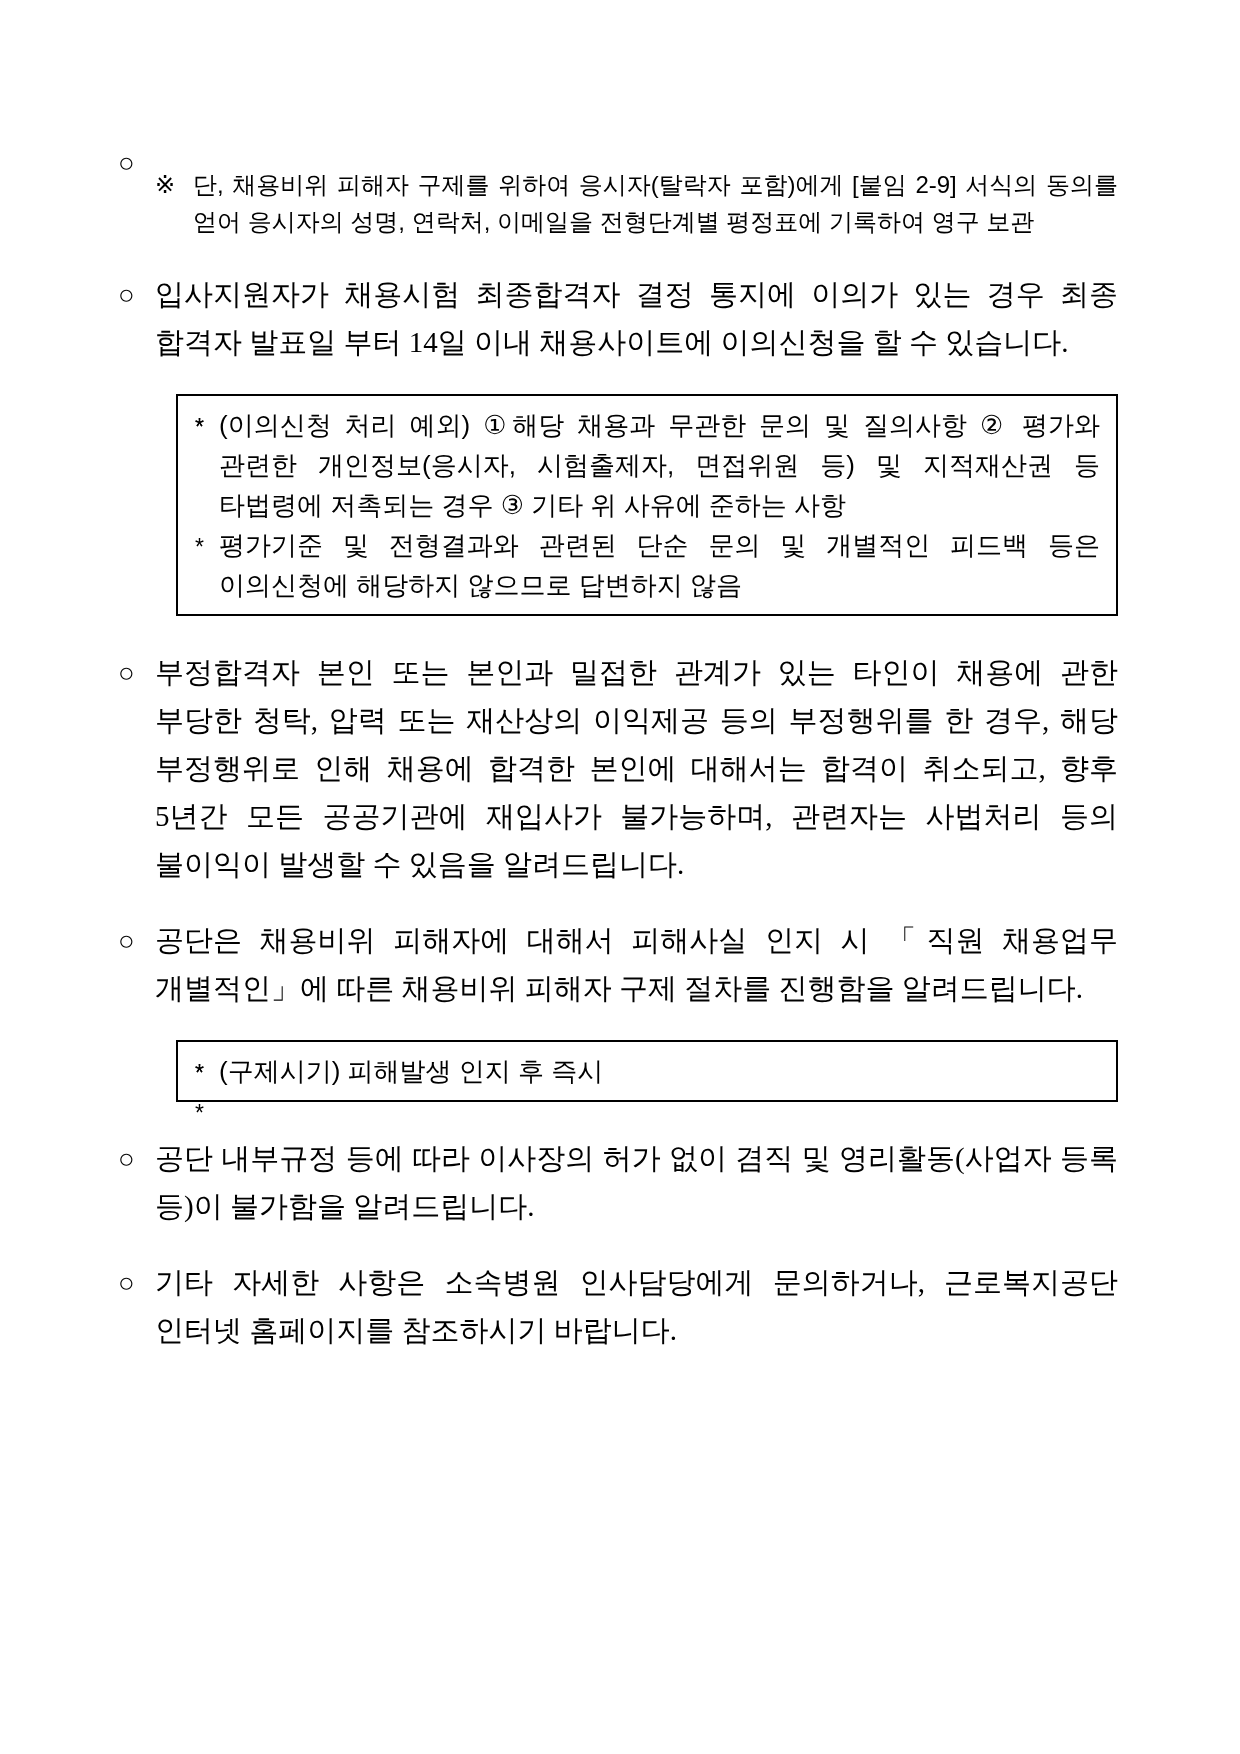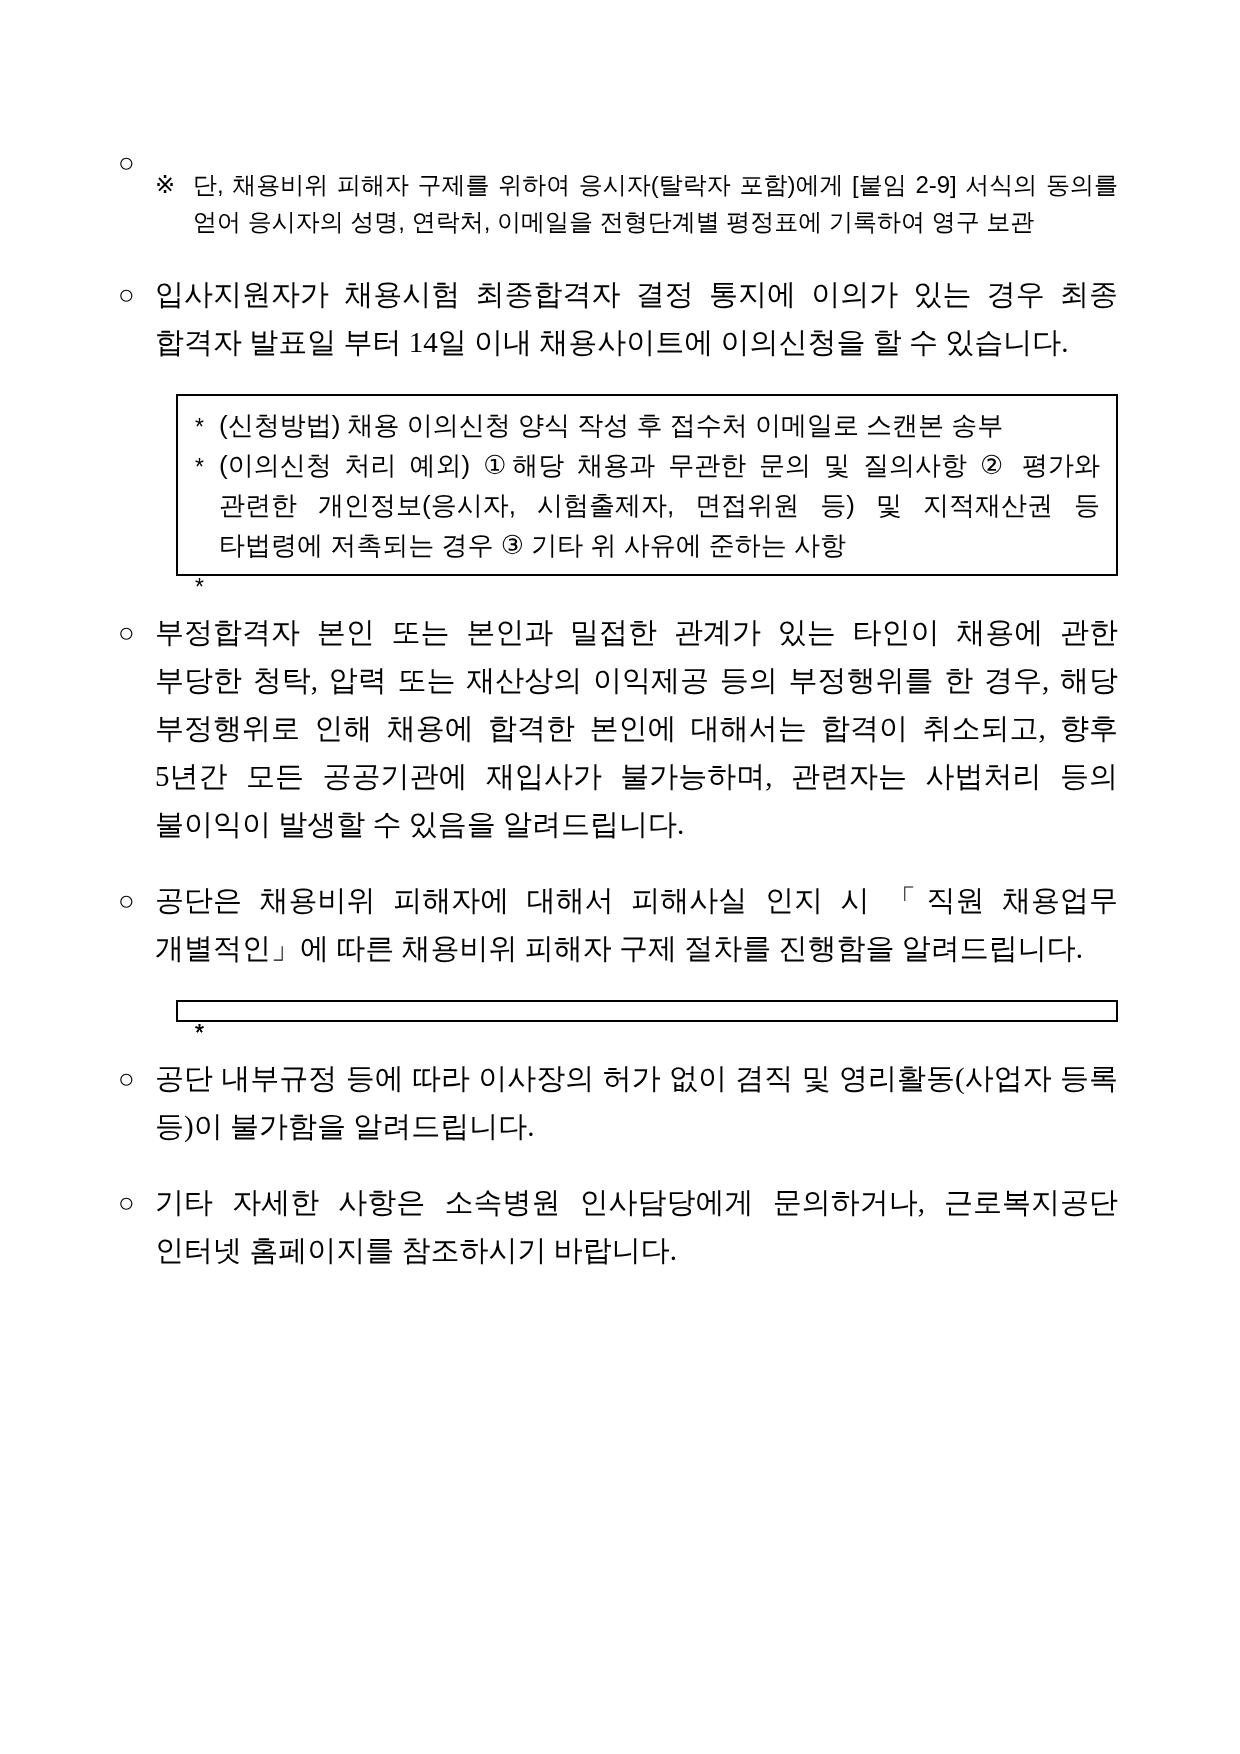--- a/index.html
+++ b/index.html
@@ -82,47 +82,48 @@
   </section>
 
   <section class="bullet">
     <span class="b-marker">○</span>
     <span>입사지원자가 채용시험 최종합격자 결정 통지에 이의가 있는 경우 최종 합격자 발표일 부터 14일 이내 채용사이트에 이의신청을 할 수 있습니다.</span>
   </section>
 
   <div class="info-box">
     <div class="box-item">
       <span class="star">*</span>
-      <span>(신청방법) 채용 이의신청 양식 작성 후 접수처 이메일로 스캔본 송부</span>
     </div>
     <div class="box-item">
       <span class="star">*</span>
       <span>(이의신청 처리 예외) ①해당 채용과 무관한 문의 및 질의사항 ② 평가와 관련한 개인정보(응시자, 시험출제자, 면접위원 등) 및 지적재산권 등 타법령에 저촉되는 경우 ③ 기타 위 사유에 준하는 사항</span>
     </div>
     <div class="box-item">
       <span class="star">*</span>
+      <span>평가기준 및 전형결과와 관련된 단순 문의 및 개별적인 피드백 등은 이의신청에 해당하지 않으므로 답변하지 않음</span>
     </div>
   </div>
 
   <section class="bullet">
     <span class="b-marker">○</span>
     <span>부정합격자 본인 또는 본인과 밀접한 관계가 있는 타인이 채용에 관한 부당한 청탁, 압력 또는 재산상의 이익제공 등의 부정행위를 한 경우, 해당 부정행위로 인해 채용에 합격한 본인에 대해서는 합격이 취소되고, 향후 5년간 모든 공공기관에 재입사가 불가능하며, 관련자는 사법처리 등의 불이익이 발생할 수 있음을 알려드립니다.</span>
   </section>
 
   <section class="bullet">
     <span class="b-marker">○</span>
     <span>공단은 채용비위 피해자에 대해서 피해사실 인지 시 「직원 채용업무 개별적인」에 따른 채용비위 피해자 구제 절차를 진행함을 알려드립니다.</span>
   </section>
 
   <div class="info-box">
     <div class="box-item">
       <span class="star">*</span>
     </div>
     <div class="box-item">
       <span class="star">*</span>
+      <span>(구제시기) 피해발생 인지 후 즉시</span>
     </div>
     <div class="box-item">
       <span class="star">*</span>
     </div>
   </div>
 
   <section class="bullet">
     <span class="b-marker">○</span>
     <span>공단 내부규정 등에 따라 이사장의 허가 없이 겸직 및 영리활동(사업자 등록 등)이 불가함을 알려드립니다.</span>
   </section>

